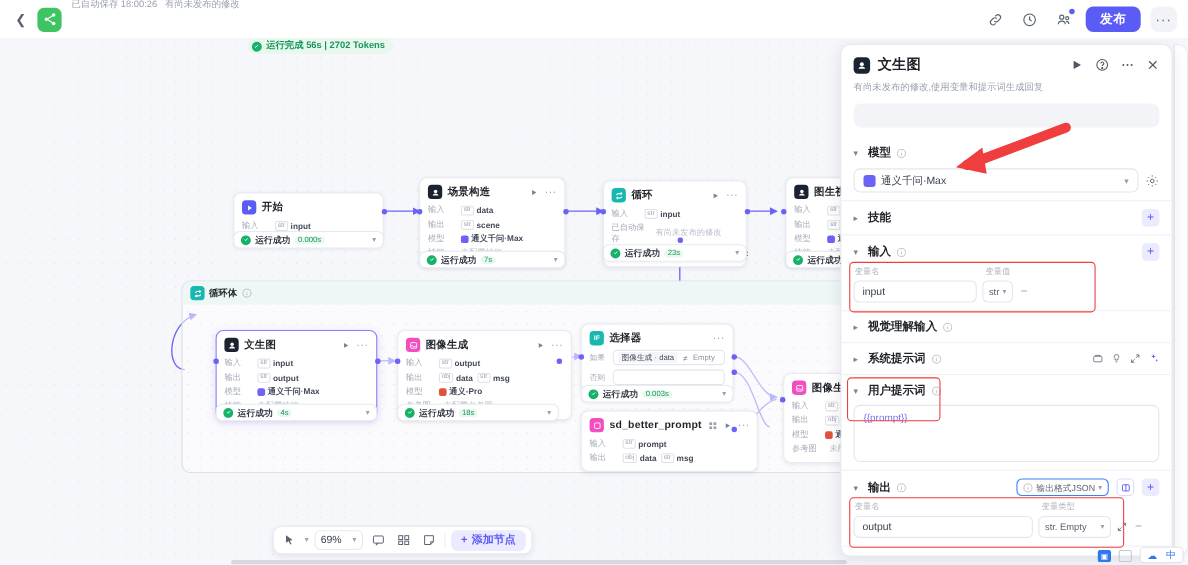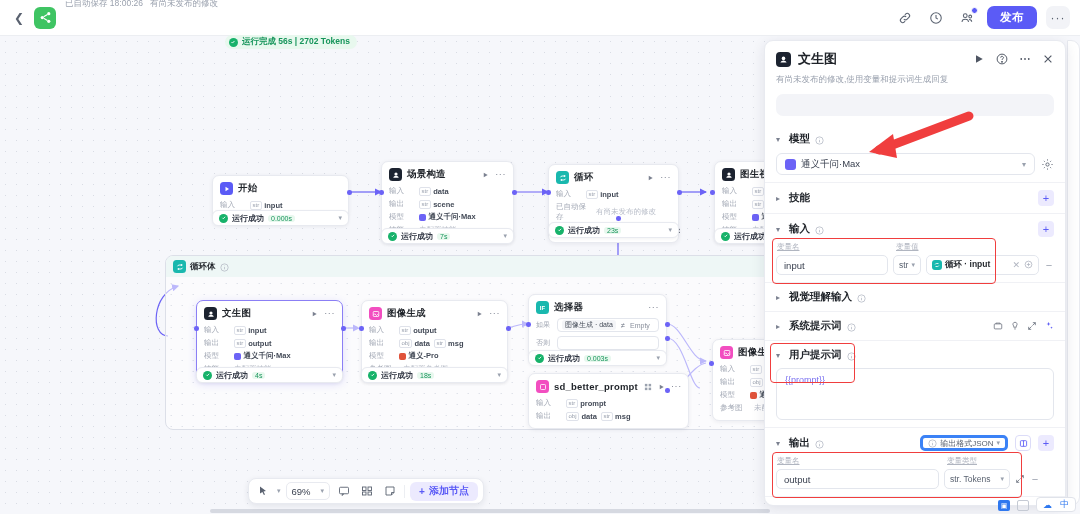--- a/index.html
+++ b/index.html
@@ -178,33 +178,33 @@
   .sec-caret { font-size: 8px; color: #7b8190; width: 8px; }
   .sec-title { font-size: 10.5px; font-weight: bold; color: #1f2329; }
   .info-i { width: 9px; height: 9px; color: #b9bec9; }
   .sec-actions { margin-left: auto; display: flex; align-items: center; gap: 7px; }
   .plus-btn { width: 16px; height: 16px; border-radius: 4px; background: #eceafe;
     color: #5b5bf6; display: flex; align-items: center; justify-content: center;
     font-size: 11px; cursor: pointer; }
   .sq-btn { width: 16px; height: 16px; border-radius: 4px; border: 1px solid #dcdcf8;
     color: #5b5bf6; display: flex; align-items: center; justify-content: center; cursor: pointer; }
   .sq-btn svg { width: 9px; height: 9px; }
-  .fmt-select { display: flex; align-items: center; gap: 3px; border: 3px solid #3b82f6;
+  .fmt-select { display: flex; align-items: center; gap: 3px; border: 1px solid #3b82f6;
     border-radius: 5px; height: 16px; padding: 0 5px; font-size: 8px; color: #5a6270; cursor: pointer; }
   .model-select { margin-top: 7px; display: flex; align-items: center; gap: 6px; }
   .model-box { flex: 1; border: 1px solid #e3e6ed; border-radius: 6px; height: 22px;
     display: flex; align-items: center; gap: 5px; padding: 0 8px; cursor: pointer; }
   .model-name { font-size: 9.5px; color: #3a4150; }
   .model-caret { margin-left: auto; color: #9aa1ae; font-size: 8px; }
   .gear { color: #5a6270; display: flex; align-items: center; cursor: pointer; }
   .gear svg { width: 13px; height: 13px; }
 
   .fields-wrap { position: relative; margin-top: 5px; }
   .field-headers { display: flex; gap: 7px; padding: 0 1px; }
-  .field-headers span { font-size: 7.5px; color: #b0b5c0; text-decoration: underline; }
+  .field-headers span { font-size: 7.5px; color: #b0b5c0; }
   .row-inputs { display: flex; align-items: center; gap: 5px; margin-top: 3px; }
   .text-input { border: 1px solid #e3e6ed; border-radius: 5px; height: 20px;
     display: flex; align-items: center; padding: 0 7px; font-size: 9.5px; color: #3a4150; background: #fff; }
   .type-select { border: 1px solid #e3e6ed; border-radius: 5px; height: 20px;
     display: flex; align-items: center; gap: 3px; padding: 0 5px; font-size: 8.5px; color: #5a6270; cursor: pointer; }
   .ref-box { flex: 1; border: 1px solid #e3e6ed; border-radius: 5px; height: 20px;
     display: flex; align-items: center; gap: 4px; padding: 0 5px; background: #fff; }
   .ref-chip { display: flex; align-items: center; gap: 3px; font-size: 8.5px; color: #1f2329; font-weight: bold; }
   .ref-chip .rico { width: 10px; height: 10px; border-radius: 3px; background: #19b8ae;
     display: flex; align-items: center; justify-content: center; }
@@ -580,21 +580,21 @@
     <span class="sdot">
         <svg viewBox="0 0 16 16">
           <path d="M4 8.2l2.6 2.6L12 5.2" stroke="#fff" stroke-width="2.6" fill="none"></path>
         </svg>
       </span>
     <span class="status-text">运行成功</span>
     <span class="status-time">4s</span>
     <span class="status-caret">▾</span>
   </div>
 
-  <div class="node" style="left:361px; top:264px; width:147px;">
+  <div class="node" style="left:361px; top:264px; width:159px;">
     <div class="node-head">
       <span class="node-ico" style="background:#f24ec0;">
         <svg viewBox="0 0 16 16" fill="none" stroke="#fff" stroke-width="1.6">
             <rect x="2.5" y="3" width="11" height="10" rx="1.6"></rect>
             <path d="M2.5 10.5l3-3 3.5 3.5 2-2 2.5 2.5"></path>
           </svg>
       </span>
       <span class="node-title">图像生成</span>
       <span class="node-head-actions">
         <svg class="play" viewBox="0 0 16 16" fill="currentColor">
@@ -910,38 +910,20 @@
       <div class="fields-wrap">
         <div class="field-headers">
           <span style="width:112px;">变量名</span>
           <span>变量值</span>
         </div>
         <div class="row-inputs">
           <span class="text-input" style="width:112px;">input</span>
           <span class="type-select">
             <span>str</span>
             <span class="tb-caret">▾</span>
-          </span>
-          <span class="ref-box">
-            <span class="ref-chip">
-              <span class="rico">
-                  <svg viewBox="0 0 16 16" fill="none" stroke="#fff" stroke-width="2.2">
-                    <path d="M3 6.5a4 4 0 014-2.5h5"></path>
-                    <path d="M13 9.5a4 4 0 01-4 2.5H4"></path>
-                  </svg>
-                </span>
-              <span>循环 · input</span>
-            </span>
-            <span class="ref-x">✕</span>
-            <span style="color:#b0b5c0;">
-              <svg viewBox="0 0 16 16" width="9" height="9" fill="none" stroke="currentColor" stroke-width="1.4">
-                  <circle cx="8" cy="8" r="6"></circle>
-                  <path d="M8 5v6M5 8h6"></path>
-                </svg>
-            </span>
           </span>
           <span class="minus">−</span>
         </div>
         <div class="hl-box" style="left:-4px; top:-4px; width:224px; height:46px;"></div>
       </div>
     </div>
 
     <div class="sec">
       <div class="sec-head">
         <span class="sec-caret">▸</span>
@@ -1029,21 +1011,21 @@
         </span>
       </div>
       <div class="fields-wrap">
         <div class="field-headers">
           <span style="width:163px;">变量名</span>
           <span>变量类型</span>
         </div>
         <div class="row-inputs">
           <span class="text-input" style="width:163px;">output</span>
           <span class="type-select" style="width:66px;">
-            <span>str. Tokens</span>
+            <span>str. Empty</span>
             <span class="tb-caret" style="margin-left:auto;">▾</span>
           </span>
           <span class="expand-ico">
               <svg viewBox="0 0 24 24" fill="none" stroke="currentColor" stroke-width="1.8">
                 <path d="M14 4h6v6M20 4l-7 7M10 20H4v-6M4 20l7-7"></path>
               </svg>
             </span>
           <span class="minus">−</span>
         </div>
         <div class="hl-box" style="left:-4px; top:-4px; width:250px; height:46px;"></div>

